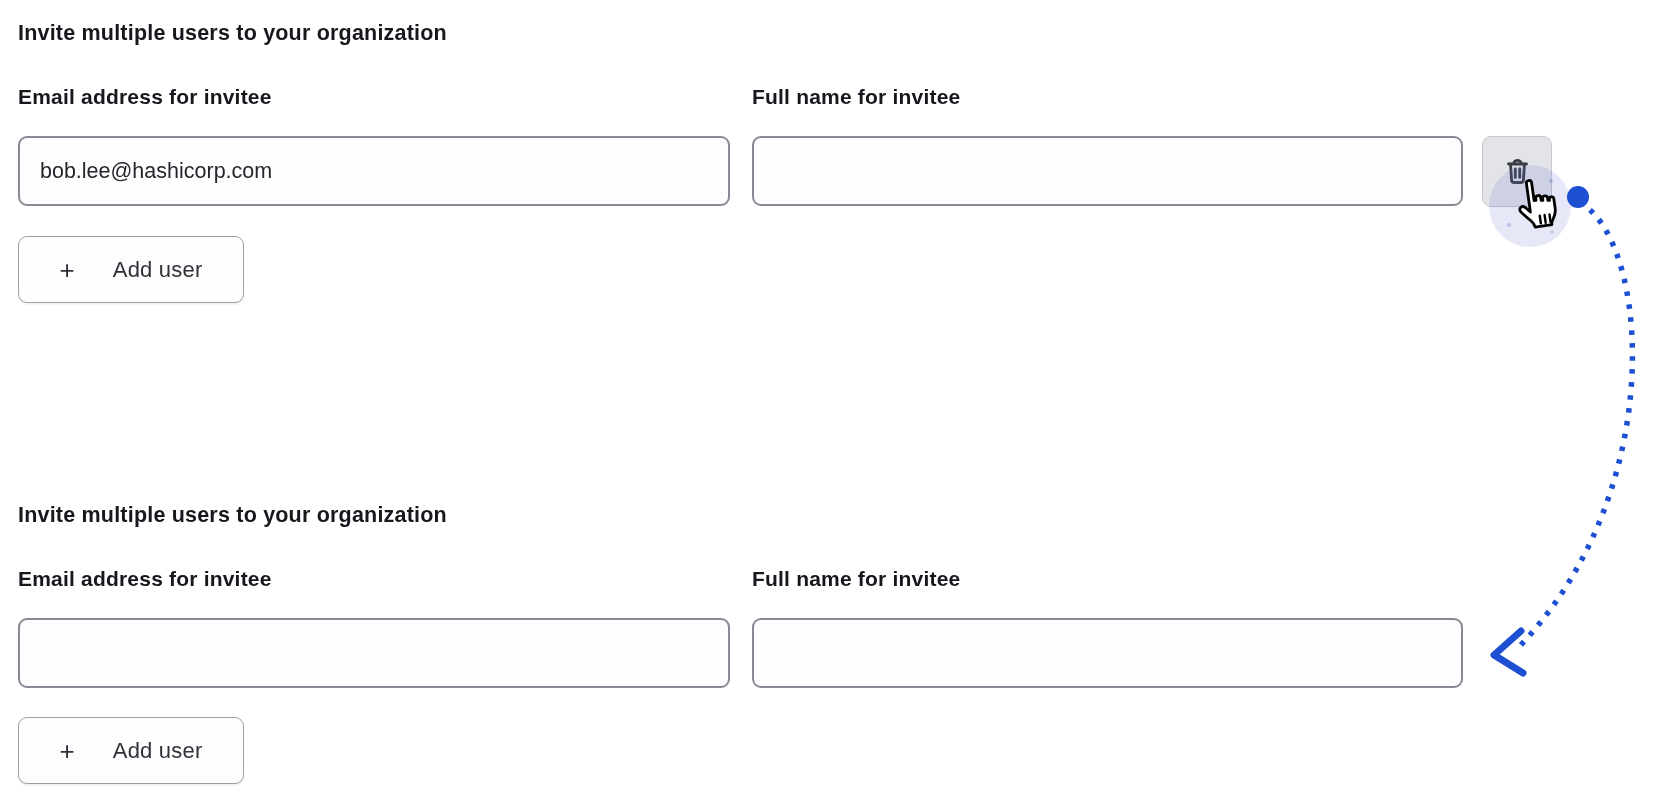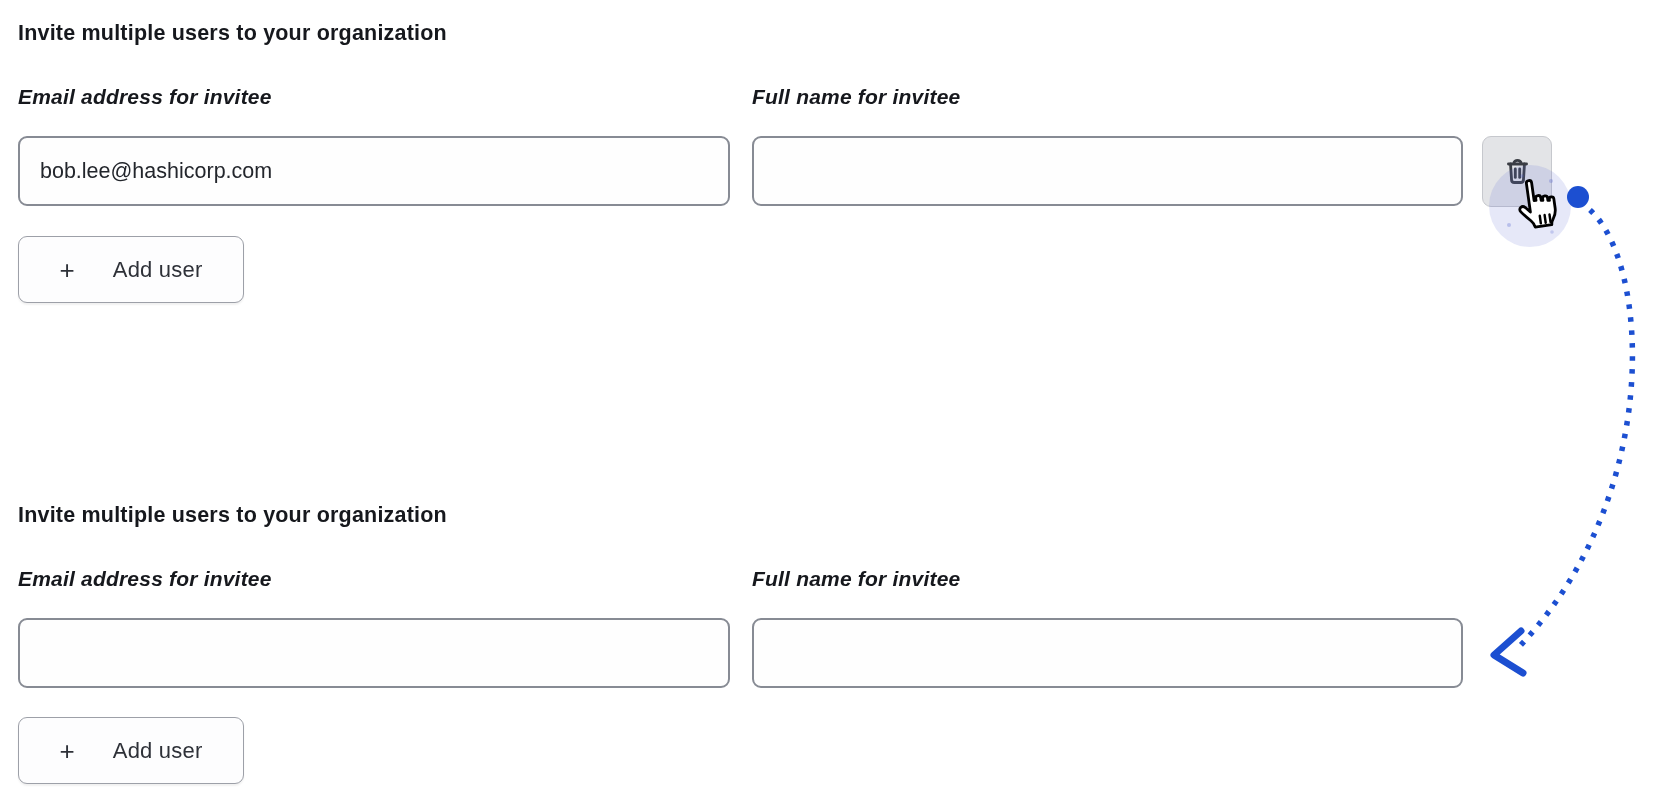--- a/index.html
+++ b/index.html
@@ -7,21 +7,21 @@
     position:relative;width:1672px;height:800px;background:#ffffff;
     font-family:"Liberation Sans",sans-serif;overflow:hidden;
   }
   .section{position:absolute;left:18px;width:1640px;}
   .s1{top:20px;}
   .s2{top:502px;}
   .title{
     margin:0;font-size:21.5px;line-height:27px;font-weight:700;
     color:#16181d;letter-spacing:.2px;
   }
-  .labels-row{display:flex;margin-top:37px;font-style:italic;}
+  .labels-row{display:flex;margin-top:37px;}
   .field-label{
     font-size:21px;line-height:26px;font-weight:700;color:#16181d;letter-spacing:.2px;
   }
   .label-email{width:734px;}
   .inputs-row{display:flex;margin-top:26px;align-items:flex-start;}
   .text-input{
     box-sizing:border-box;width:712px;height:70px;
     border:2px solid #878b94;border-radius:9px;background:#fefefe;
     font-family:"Liberation Sans",sans-serif;font-size:21.5px;color:#23262c;
     padding:0 20px;outline:none;

